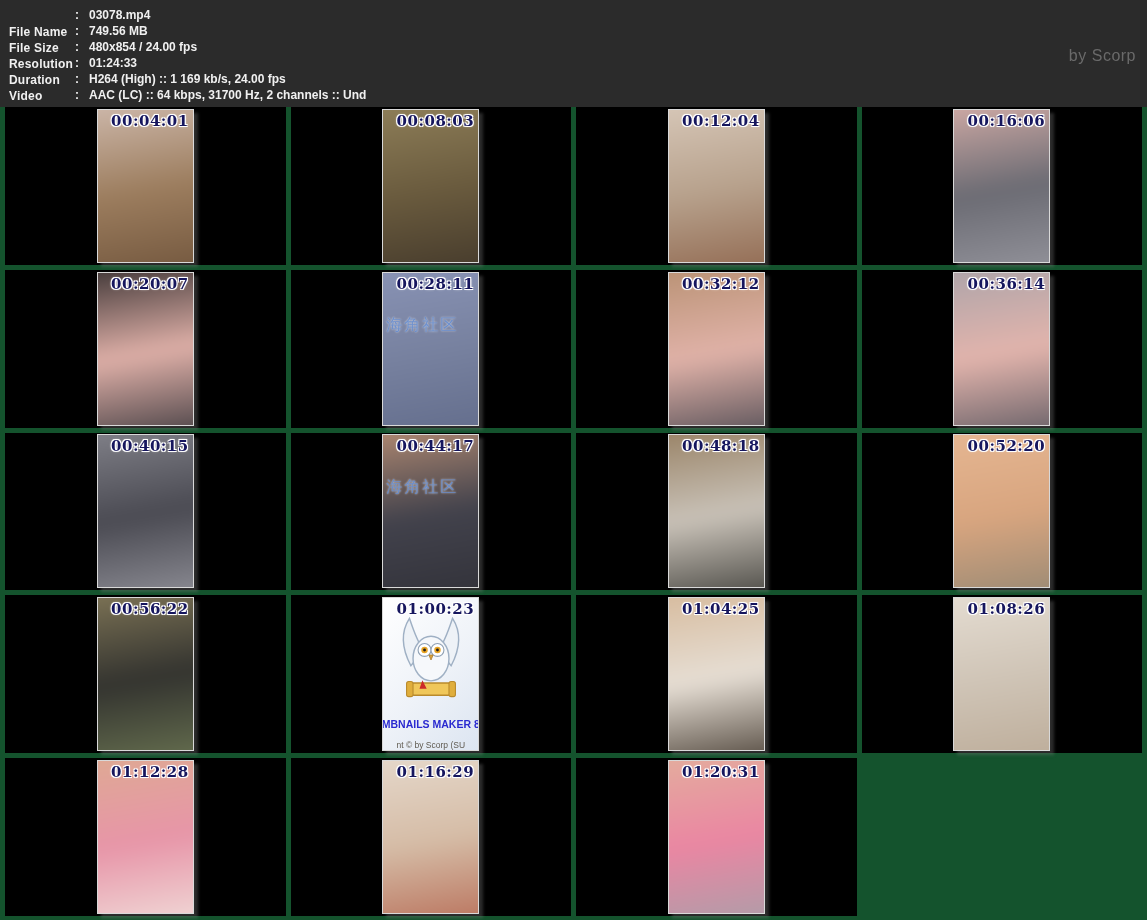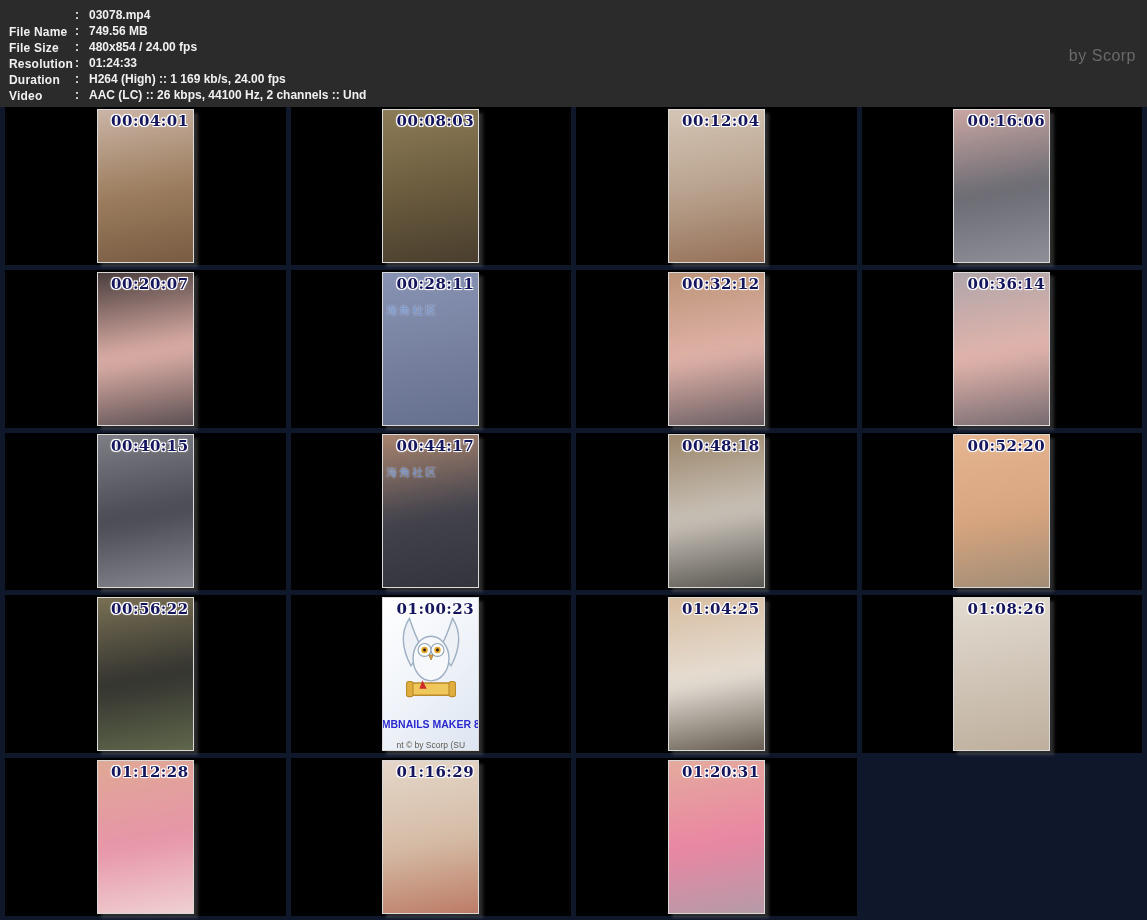--- a/index.html
+++ b/index.html
@@ -11,29 +11,29 @@
   .meta-row{display:grid;grid-template-columns:66px 14px auto;height:16px;line-height:16px;
             font-size:12px;font-weight:bold;color:#f0f0f0;}
   .meta-label{letter-spacing:.2px;margin-top:17px;}
   .meta-colon{text-align:left;}
   .wm-title{position:absolute;top:21px;right:7px;font-size:26px;font-weight:bold;
             letter-spacing:1.6px;color:#474747;white-space:nowrap;}
   .wm-sub{position:absolute;top:47px;right:11px;font-size:16px;color:#6a6a6a;letter-spacing:.5px;}
   
   .grid{position:absolute;left:0;top:107px;width:1147px;height:813px;box-sizing:border-box;
         padding:0 5px 4px 5px;display:grid;grid-template-columns:repeat(4,1fr);
-        grid-template-rows:repeat(5,1fr);gap:5px;background:#0f172a;}
+        grid-template-rows:repeat(5,1fr);gap:5px;background:#14532d;}
   .cell{background:#000;position:relative;display:flex;align-items:center;justify-content:center;}
   .thumb{position:relative;margin:0;width:95px;height:152px;border:1px solid #d9d9d9;
          overflow:hidden;background:#111;box-shadow:4px 4px 3px rgba(125,125,125,.35);}
   .art{position:absolute;inset:-14px;filter:blur(7px);transform:scale(1.12);}
   .tstamp{position:absolute;top:2px;right:4px;font-family:"DejaVu Serif",serif;font-weight:bold;
           font-size:15px;letter-spacing:.5px;white-space:nowrap;
           text-shadow:-1px -1px 0 #fff,1px -1px 0 #fff,-1px 1px 0 #fff,1px 1px 0 #fff,0 0 3px #fff;}
-  .overlay-wm{position:absolute;top:30px;left:3px;font-size:11px;letter-spacing:2px;
+  .overlay-wm{position:absolute;top:42px;left:3px;font-size:16px;letter-spacing:2px;
               color:rgba(95,135,205,.85);text-shadow:0 0 2px rgba(255,255,255,.8);white-space:nowrap;}
   
   .logo-art{position:absolute;inset:0;background:linear-gradient(135deg,#ffffff 0%,#eef2f8 55%,#dce5f1 100%);
             display:flex;flex-direction:column;align-items:center;justify-content:space-between;}
   .logo-art svg{margin-top:16px;}
   .logo-line1{margin-top:4px;font-size:10.5px;font-weight:bold;color:#2a2ad0;white-space:nowrap;}
   .logo-line2{margin-top:3px;font-size:8.5px;color:#5f5a50;white-space:nowrap;}
 </style>
 </head>
 <body>
@@ -63,21 +63,21 @@
         <span class="meta-value">01:24:33</span>
       </div>
       <div class="meta-row">
         <span class="meta-label">Video</span>
         <span class="meta-colon">:</span>
         <span class="meta-value">H264 (High) :: 1 169 kb/s, 24.00 fps</span>
       </div>
       <div class="meta-row">
         <span class="meta-label">Audio</span>
         <span class="meta-colon">:</span>
-        <span class="meta-value">AAC (LC) :: 26 kbps, 44100 Hz, 2 channels :: Und</span>
+        <span class="meta-value">AAC (LC) :: 64 kbps, 31700 Hz, 2 channels :: Und</span>
       </div>
     </div>
     <div class="wm-sub">by Scorp</div>
   </header>
 
   <main class="grid" id="grid">
   <div class="cell">
     <figure class="thumb">
       <div class="art" style="background: linear-gradient(170deg, rgb(217, 198, 189) 0%, rgb(156, 125, 94) 52%, rgb(107, 80, 56) 100%);"></div>
 

